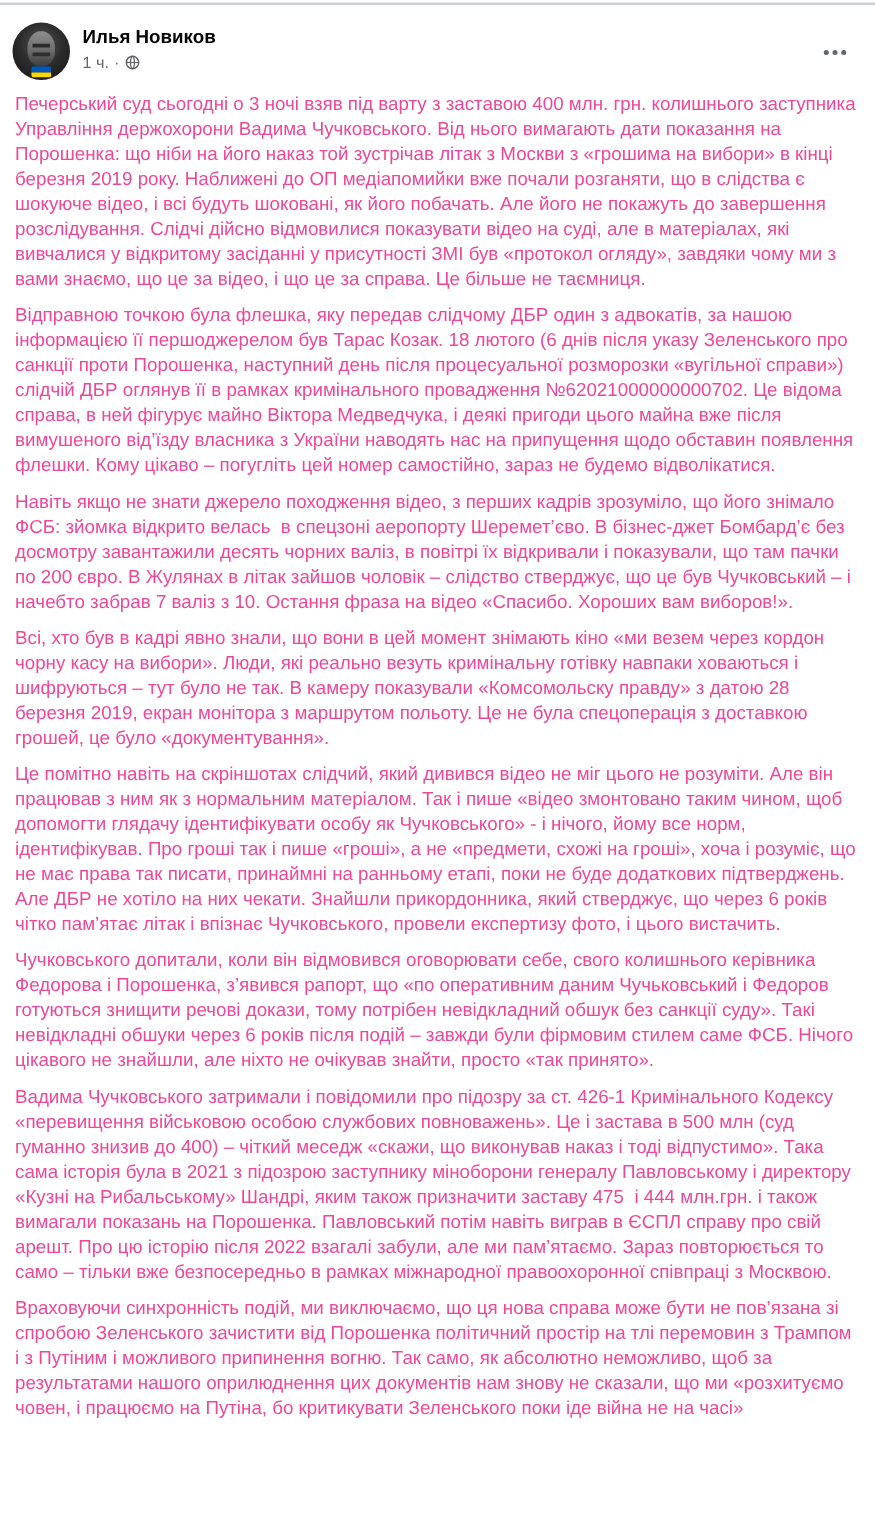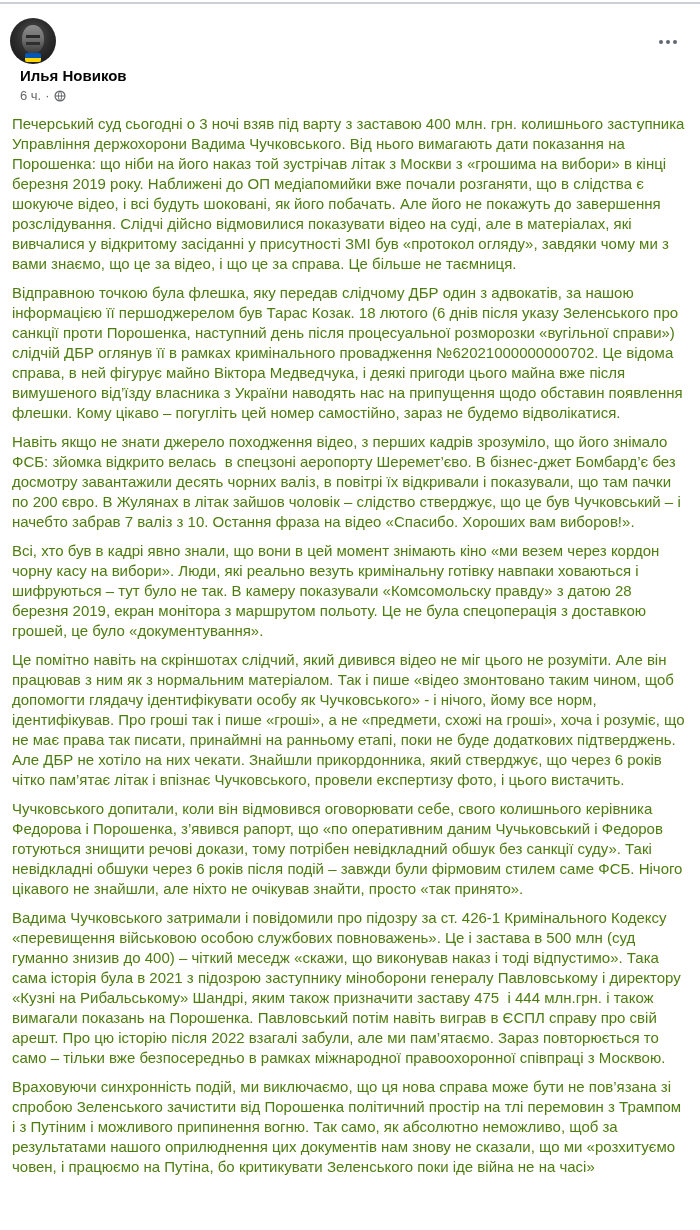--- a/index.html
+++ b/index.html
@@ -21,21 +21,20 @@
     height: 0;
     border-top: 2px solid #ccd0d5;
     margin-top: 2px;
   }
   
   .header {
     position: relative;
     padding: 14px 16px 4px 10px;
     display: flex;
     align-items: flex-start;
-    flex-direction: column;
   }
   .avatar {
     width: 46px;
     height: 46px;
     border-radius: 50%;
     overflow: hidden;
     position: relative;
     flex: 0 0 auto;
     background: radial-gradient(circle at 50% 38%, #555 0%, #2e2e2e 45%, #111 100%);
     cursor: pointer;
@@ -113,21 +112,21 @@
     display: block;
   }
   
   .post-body {
     padding: 6px 12px 10px 12px;
   }
   .post-body p {
     margin: 0 0 9px 0;
     font-size: 15px;
     line-height: 20px;
-    color: #4d7c0f;
+    color: #ec4899;
     white-space: pre-wrap;
   }
   .post-body p:last-child { margin-bottom: 16px; }
 </style>
 </head>
 <body>
 
 <div class="post">
   <div class="top-divider"></div>
 
@@ -136,21 +135,21 @@
       <div class="face"></div>
       <div class="flag">
         <div class="blue" id="flag-blue" style="background: rgb(0, 87, 183);"></div>
         <div class="yellow" id="flag-yellow" style="background: rgb(255, 215, 0);"></div>
       </div>
     </div>
 
     <div class="header-text">
       <div class="author">Илья Новиков</div>
       <div class="meta">
-        <span>6 ч.</span>
+        <span>1 ч.</span>
         <span class="sep">·</span>
         <span>
           <svg width="12" height="12" viewBox="0 0 16 16">
             <circle cx="8" cy="8" r="6.6" fill="none" stroke="#65676b" stroke-width="1.6"></circle>
             <path d="M1.4 8 H14.6" fill="none" stroke="#65676b" stroke-width="1.3"></path>
             <path d="M8 1.4 C5.2 3.4 5.2 12.6 8 14.6 C10.8 12.6 10.8 3.4 8 1.4 Z" fill="none" stroke="#65676b" stroke-width="1.3"></path>
           </svg>
         </span>
       </div>
     </div>

